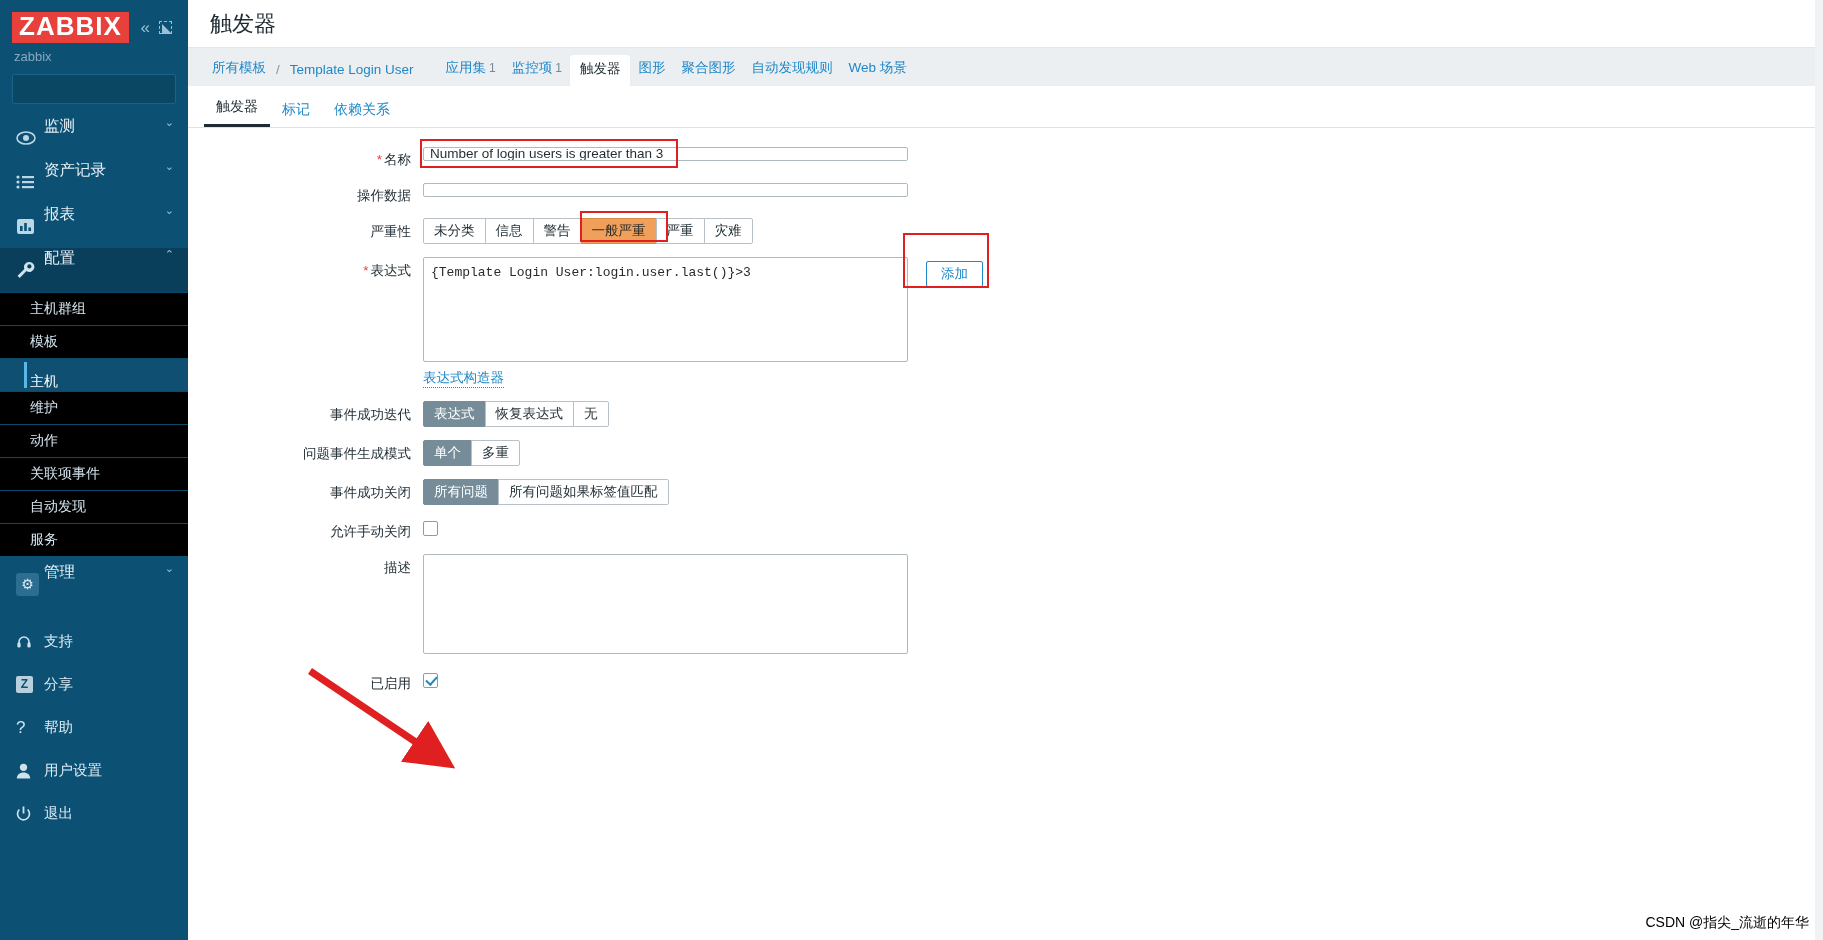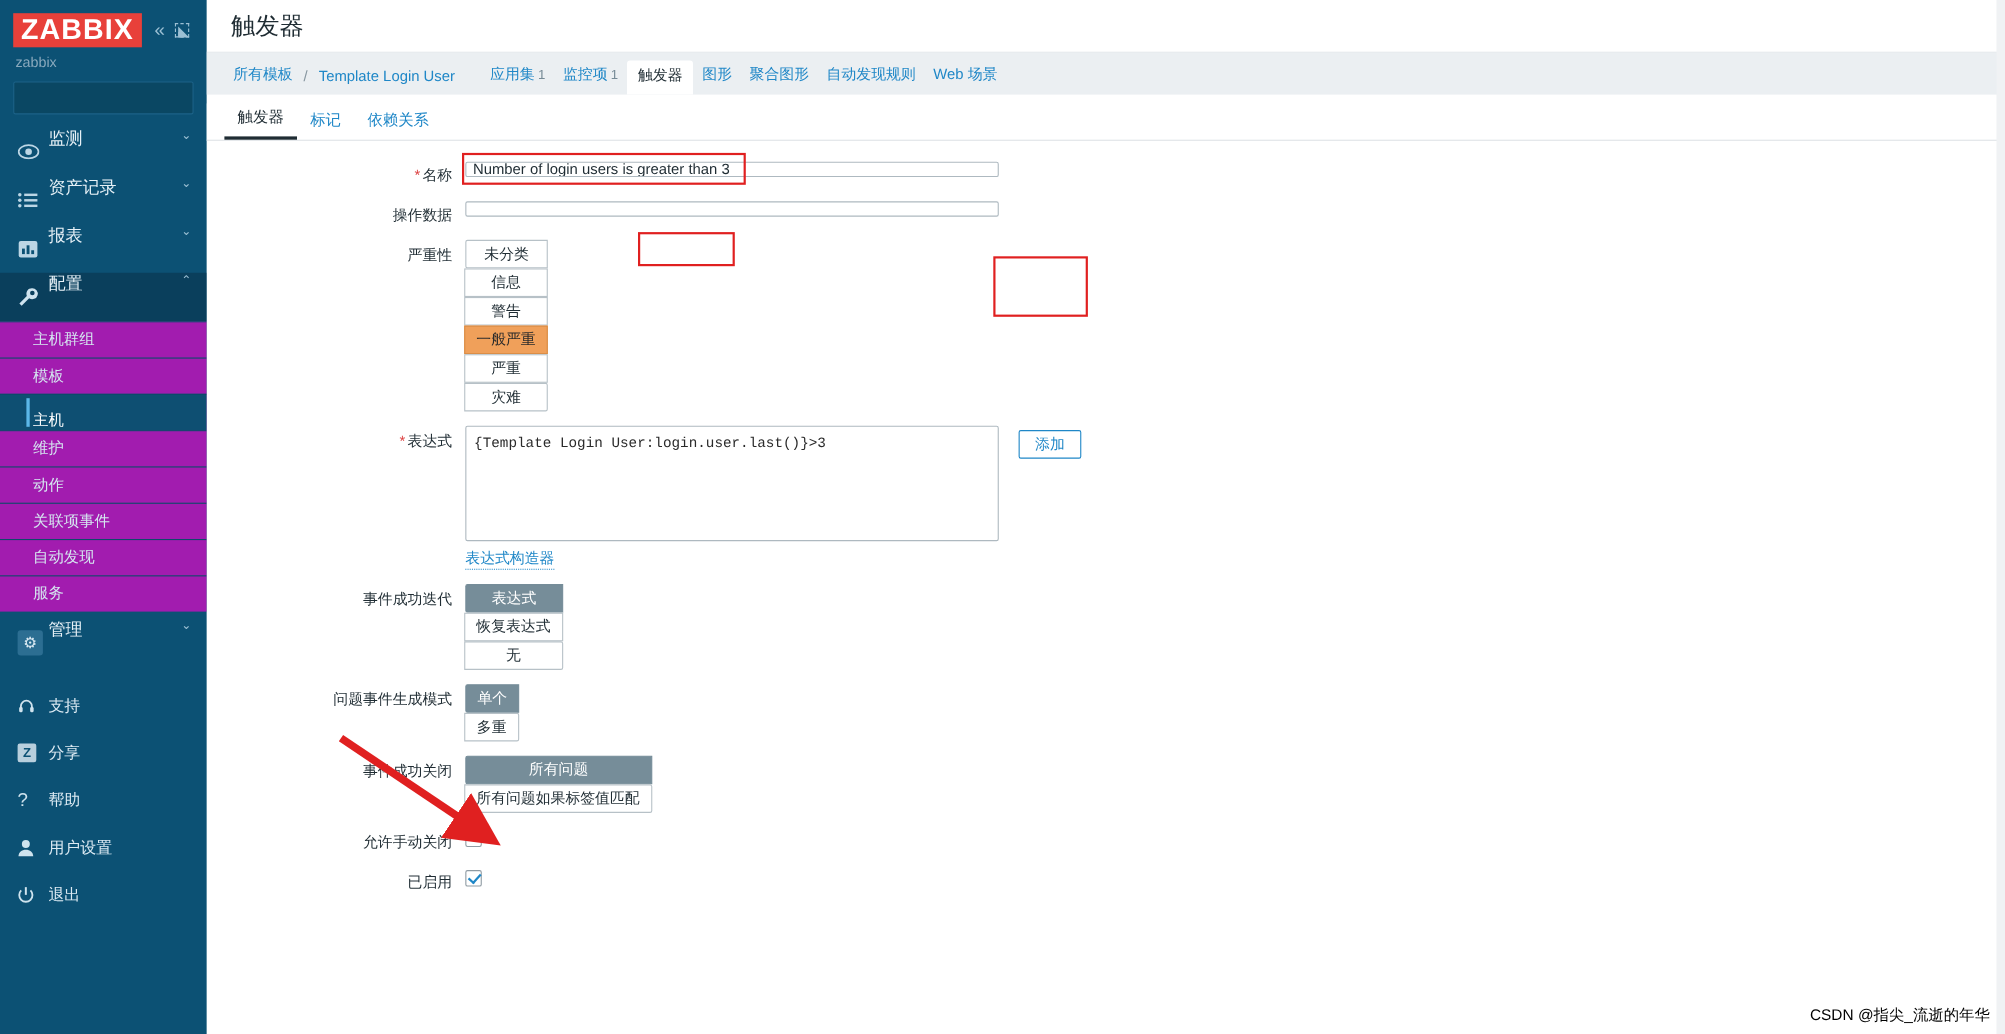--- a/index.html
+++ b/index.html
@@ -53,21 +53,21 @@
   .nav-item {
     display:flex; height:44px;
     padding:0 14px 0 16px; color:#e7f1f7; cursor:pointer;
     font-size:15.5px;
   }
   .nav-item .ico { width:28px; flex:0 0 28px; display:flex; align-items:center; color:#bcd6e5; }
   .nav-item .lbl { flex:1; }
   .nav-item .caret { font-size:11px; color:#9cc0d4; }
   .nav-item.open { background:#0a3f5c; }
 
-  .submenu { background:#a21caf; }
+  .submenu { background:#000000; }
   .sub-item {
     height:33px; display:flex; align-items:center;
     padding-left:30px; font-size:14px; color:#d5e6f0; cursor:pointer;
     border-top:1px solid #0d4a6a; position:relative;
   }
   .sub-item.active:before {
     content:""; position:absolute; left:24px; top:3px; bottom:3px; width:3px; background:#5bb7e8;
   }
   .sub-item.active { background:#0e4f72; color:#ffffff;align-items:flex-end; }
 
@@ -124,21 +124,21 @@
   }
   .req { color:#d44; margin-right:2px; }
   .fcontrol { position:relative; }
 
   input.text, textarea.text {
     border:1px solid #aeb9c0; border-radius:2px;
     padding:3px 6px; font-size:13.5px; color:#1f2c33;
     font-family:"Liberation Sans", sans-serif; outline:none; background:#fff;
   }
   input.text { height:14px; width:485px; }
-  .seg { display:flex;flex-direction:column; }
+  .seg { display:flex; }
   .seg button {
     border:1px solid #b7c1c7; background:#fff; color:#1f2c33;
     font-size:13.5px; font-family:"Liberation Sans", sans-serif;
     height:26px; padding:0 10px; cursor:pointer; margin-left:-1px;
   }
   .seg button:first-child { margin-left:0; border-radius:2px 0 0 2px; }
   .seg button:last-child { border-radius:0 2px 2px 0; }
   .seg button.sel-gray { background:#768d99; color:#fff; border-color:#768d99; }
   .seg button.sel-orange { background:#f0a05a; color:#2b2b2b; border-color:#d98c45; }
 
@@ -444,20 +444,26 @@
     </div>
 
     <div class="frow">
       <div class="flabel">允许手动关闭</div>
       <div class="fcontrol">
         <span class="chk"></span>
       </div>
     </div>
 
 
+    <div class="frow">
+      <div class="flabel">描述</div>
+      <div class="fcontrol">
+        <textarea class="text desc" style=""></textarea>
+      </div>
+    </div>
 
     <div class="frow">
       <div class="flabel">已启用</div>
       <div class="fcontrol">
         <span class="chk checked"></span>
       </div>
     </div>
 
 
   </div>

